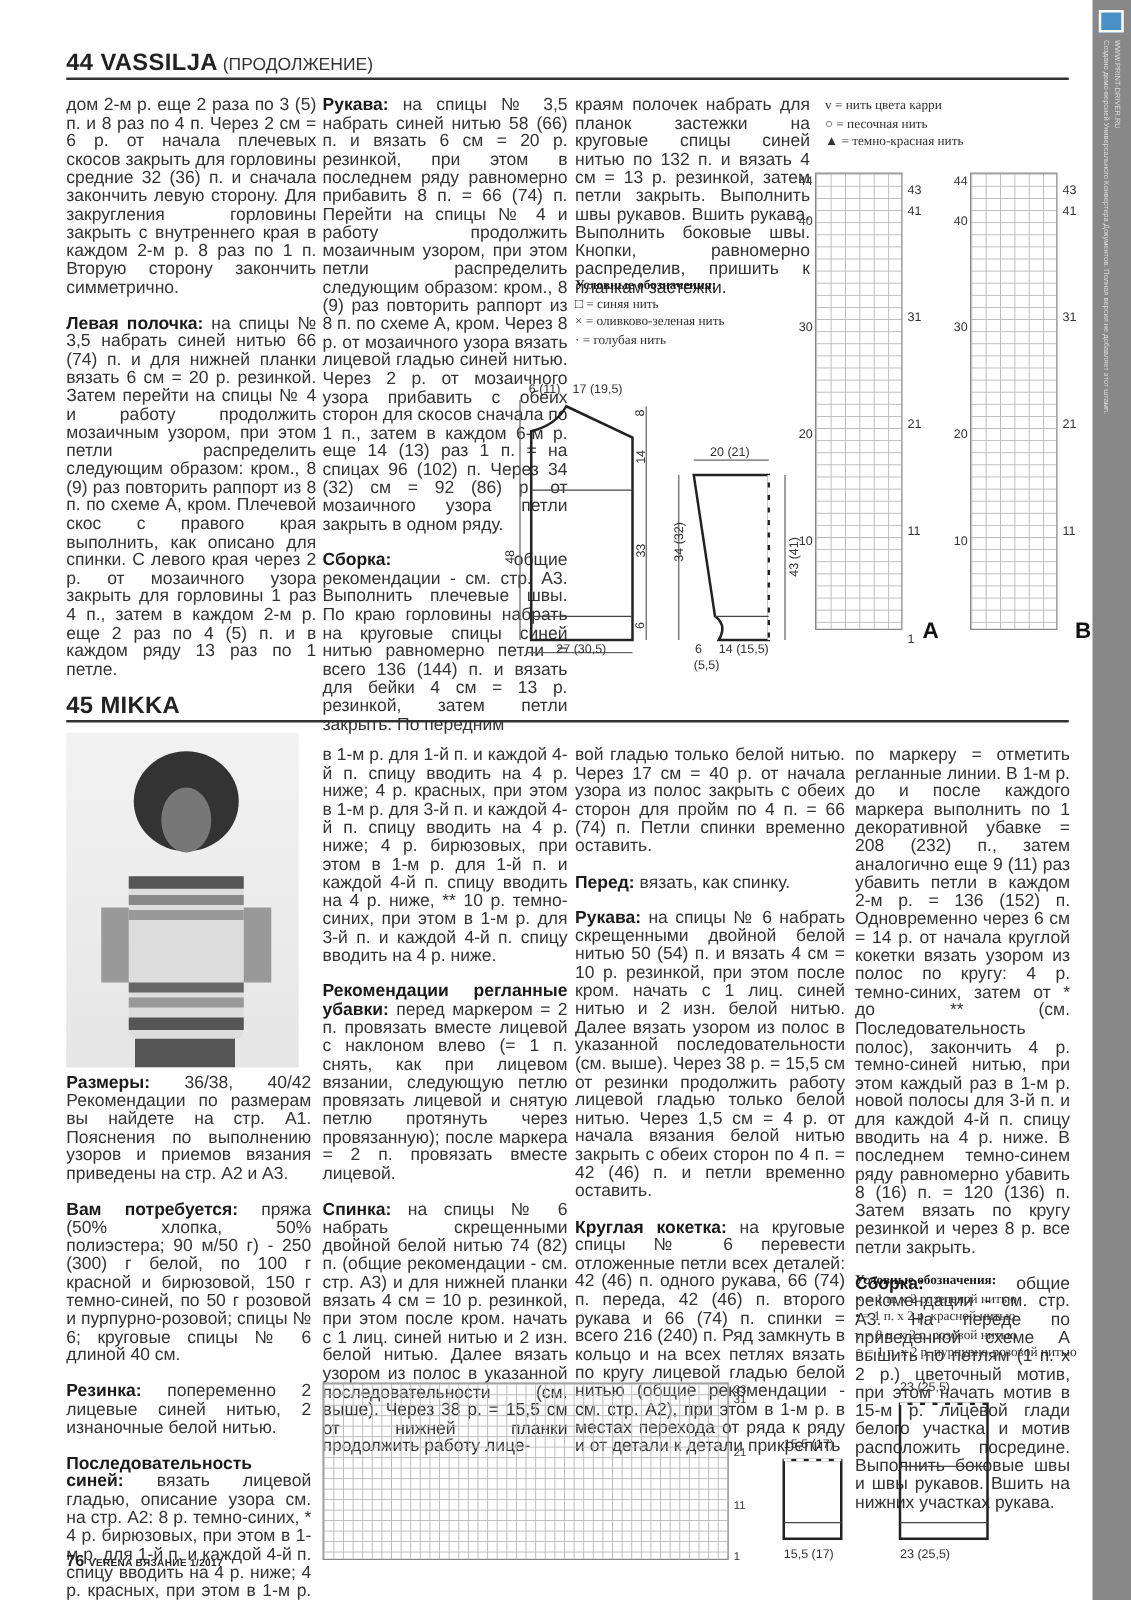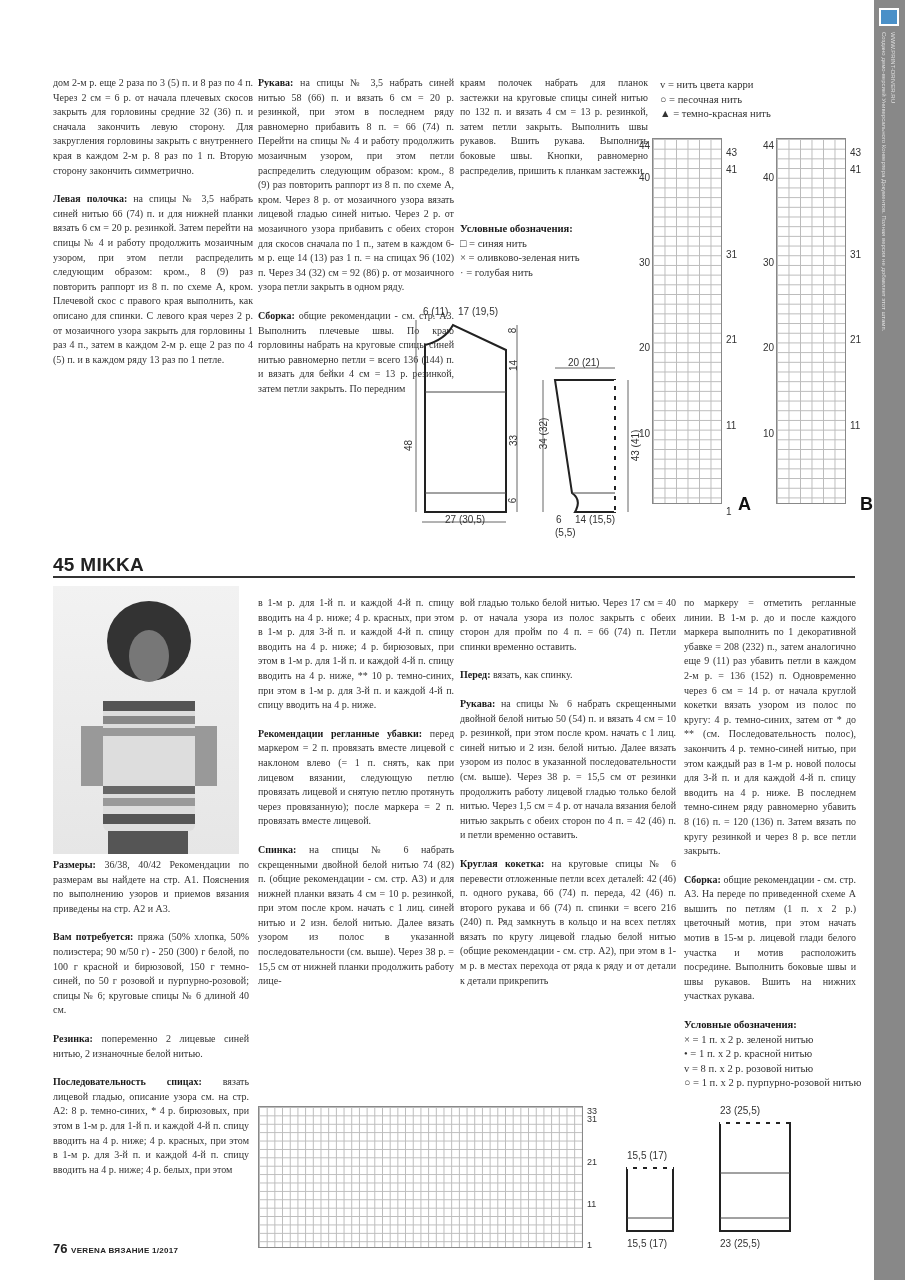--- a/index.html
+++ b/index.html
@@ -1,41 +1,44 @@
 <!DOCTYPE html>
 <html><head>
 <meta charset="utf-8">
 <style>
 *{box-sizing:border-box;margin:0;padding:0}
 body{width:905px;height:1280px;background:#fff;font-family:"Liberation Sans Narrow","Liberation Sans",sans-serif;color:#2a2a2a;position:relative;overflow:hidden}
 .page{position:absolute;left:0;top:0;width:905px;height:1280px}
 .head{position:absolute;left:53px;height:24px;right:50px;border-bottom:2px solid #333}
 .head .num{font:bold 19px "Liberation Sans",sans-serif;color:#222;letter-spacing:0.3px}
 .head .sub{font:14px "Liberation Sans",sans-serif;color:#333;margin-left:4px}
-.col{position:absolute;font-size:10px;line-height:14.6px;font-family:Liberation Serif, serif;color:#333;text-align:justify;transform-origin:0 0}
+.col{position:absolute;font-size:14px;line-height:14.6px;font-family:Liberation Sans, sans-serif;color:#333;text-align:justify;transform-origin:0 0}
 .col p{margin-bottom:14px}
 .col b{font-weight:bold;color:#1a1a1a}
 .legend{position:absolute;font-size:10.6px;line-height:14.6px;font-family:Liberation Serif, serif;color:#333}
 .legend .t{font-weight:bold;color:#1a1a1a}
 .sidebar{position:absolute;left:874px;top:0;width:31px;height:1280px;background:#888}
 .sidebar .logo{position:absolute;left:5px;top:8px;width:20px;height:18px;background:#4a90c8;border:2px solid #fff}
 .sidebar .vt{position:absolute;left:6px;top:32px;writing-mode:vertical-rl;font-size:6px;color:#ddd;line-height:8px;white-space:nowrap;font-family:"Liberation Sans",sans-serif}
 .grid{position:absolute;border:1px solid #888;background-image:linear-gradient(#bbb 1px,transparent 1px),linear-gradient(90deg,#bbb 1px,transparent 1px);background-size:11.5px 9.7px}
 .rn{position:absolute;font-size:10px;color:#333;font-family:"Liberation Sans",sans-serif}
 .big{position:absolute;font:bold 18px "Liberation Sans",sans-serif;color:#111}
 .photo{position:absolute;left:53px;top:586px;width:186px;height:268px;background:linear-gradient(180deg,#f2f2f2,#e6e6e6)}
 .dim{position:absolute;font-size:10px;color:#333;font-family:"Liberation Sans",sans-serif;white-space:nowrap}
 .footer{position:absolute;left:53px;top:1241px;font:bold 13px "Liberation Sans",sans-serif;color:#222}
 .footer small{font-size:8px;letter-spacing:0.3px}
 </style>
 </head>
 <body>
 
 <div class="page">
 
+  <div class="head" style="top:40px">
+    <span class="num">44 VASSILJA</span><span class="sub">(ПРОДОЛЖЕНИЕ)</span>
+  </div>
 
   <div class="col" style="left:53px;top:76px;width:200px">
     <p><span>дом 2-м р. еще 2 раза по 3 (5) п. и 8 раз по 4 п. Через 2 см = 6 р. от начала плечевых скосов закрыть для горловины средние 32 (36) п. и сначала закончить левую сторону. Для закругления горловины закрыть с внутреннего края в каждом 2-м р. 8 раз по 1 п. Вторую сторону закончить симметрично.</span></p>
     <p><b>Левая полочка:</b><span> на спицы № 3,5 набрать синей нитью 66 (74) п. и для нижней планки вязать 6 см = 20 р. резинкой. Затем перейти на спицы № 4 и работу продолжить мозаичным узором, при этом петли распределить следующим образом: кром., 8 (9) раз повторить раппорт из 8 п. по схеме А, кром. Плечевой скос с правого края выполнить, как описано для спинки. С левого края через 2 р. от мозаичного узора закрыть для горловины 1 раз 4 п., затем в каждом 2-м р. еще 2 раз по 4 (5) п. и в каждом ряду 13 раз по 1 петле.</span></p>
   </div>
 
   <div class="col" style="left:258px;top:76px;width:196px">
     <p><b>Рукава:</b><span> на спицы № 3,5 набрать синей нитью 58 (66) п. и вязать 6 см = 20 р. резинкой, при этом в последнем ряду равномерно прибавить 8 п. = 66 (74) п. Перейти на спицы № 4 и работу продолжить мозаичным узором, при этом петли распределить следующим образом: кром., 8 (9) раз повторить раппорт из 8 п. по схеме А, кром. Через 8 р. от мозаичного узора вязать лицевой гладью синей нитью. Через 2 р. от мозаичного узора прибавить с обеих сторон для скосов сначала по 1 п., затем в каждом 6-м р. еще 14 (13) раз 1 п. = на спицах 96 (102) п. Через 34 (32) см = 92 (86) р. от мозаичного узора петли закрыть в одном ряду.</span></p>
     <p><b>Сборка:</b><span> общие рекомендации - см. стр. А3. Выполнить плечевые швы. По краю горловины набрать на круговые спицы синей нитью равномерно петли = всего 136 (144) п. и вязать для бейки 4 см = 13 р. резинкой, затем петли закрыть. По передним</span></p>
   </div>
@@ -129,21 +132,21 @@
       <rect x="28" y="140" width="22" height="60" fill="#999"></rect>
       <rect x="142" y="140" width="22" height="60" fill="#999"></rect>
       <rect x="55" y="245" width="80" height="23" fill="#555"></rect>
     </svg>
   </div>
 
   <div class="col" style="left:53px;top:858px;width:196px">
     <p><b>Размеры:</b><span> 36/38, 40/42 Рекомендации по размерам вы найдете на стр. А1. Пояснения по выполнению узоров и приемов вязания приведены на стр. А2 и А3.</span></p>
     <p><b>Вам потребуется:</b><span> пряжа (50% хлопка, 50% полиэстера; 90 м/50 г) - 250 (300) г белой, по 100 г красной и бирюзовой, 150 г темно-синей, по 50 г розовой и пурпурно-розовой; спицы № 6; круговые спицы № 6 длиной 40 см.</span></p>
     <p><b>Резинка:</b><span> попеременно 2 лицевые синей нитью, 2 изнаночные белой нитью.</span></p>
-    <p><b>Последовательность спицах:</b><span> вязать лицевой гладью, описание узора см. на стр. А2: 8 р. темно-синих, * 4 р. бирюзовых, при этом в 1-м р. для 1-й п. и каждой 4-й п. спицу вводить на 4 р. ниже; 4 р. красных, при этом в 1-м р. для 3-й п. и каждой 4-й п. спицу вводить на 4 р. ниже; 4 р. белых, при этом</span></p>
+    <p><b>Последовательность синей:</b><span> вязать лицевой гладью, описание узора см. на стр. А2: 8 р. темно-синих, * 4 р. бирюзовых, при этом в 1-м р. для 1-й п. и каждой 4-й п. спицу вводить на 4 р. ниже; 4 р. красных, при этом в 1-м р. для 3-й п. и каждой 4-й п. спицу вводить на 4 р. ниже; 4 р. белых, при этом</span></p>
   </div>
 
   <div class="col" style="left:258px;top:596px;width:196px">
     <p><span>в 1-м р. для 1-й п. и каждой 4-й п. спицу вводить на 4 р. ниже; 4 р. красных, при этом в 1-м р. для 3-й п. и каждой 4-й п. спицу вводить на 4 р. ниже; 4 р. бирюзовых, при этом в 1-м р. для 1-й п. и каждой 4-й п. спицу вводить на 4 р. ниже, ** 10 р. темно-синих, при этом в 1-м р. для 3-й п. и каждой 4-й п. спицу вводить на 4 р. ниже.</span></p>
     <p><b>Рекомендации регланные убавки:</b><span> перед маркером = 2 п. провязать вместе лицевой с наклоном влево (= 1 п. снять, как при лицевом вязании, следующую петлю провязать лицевой и снятую петлю протянуть через провязанную); после маркера = 2 п. провязать вместе лицевой.</span></p>
     <p><b>Спинка:</b><span> на спицы № 6 набрать скрещенными двойной белой нитью 74 (82) п. (общие рекомендации - см. стр. А3) и для нижней планки вязать 4 см = 10 р. резинкой, при этом после кром. начать с 1 лиц. синей нитью и 2 изн. белой нитью. Далее вязать узором из полос в указанной последовательности (см. выше). Через 38 р. = 15,5 см от нижней планки продолжить работу лице-</span></p>
   </div>
 
   <div class="col" style="left:460px;top:596px;width:216px">
     <p><span>вой гладью только белой нитью. Через 17 см = 40 р. от начала узора из полос закрыть с обеих сторон для пройм по 4 п. = 66 (74) п. Петли спинки временно оставить.</span></p>

